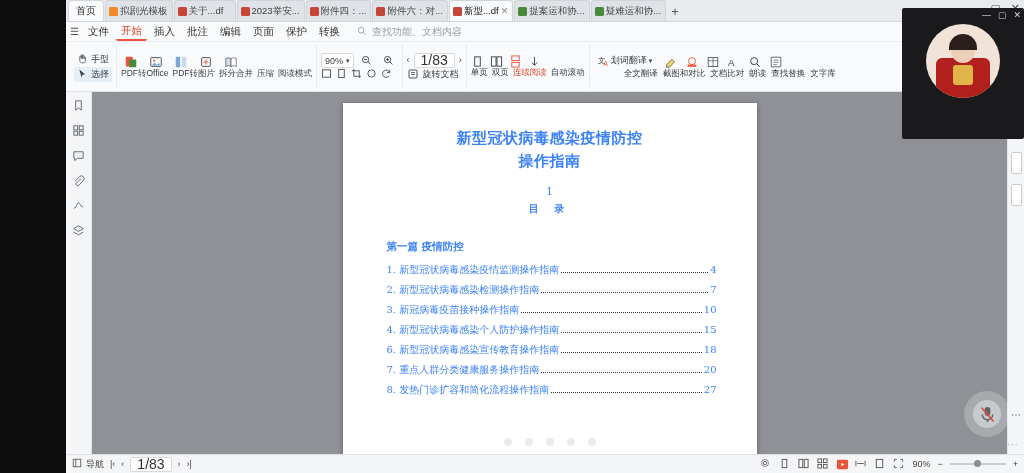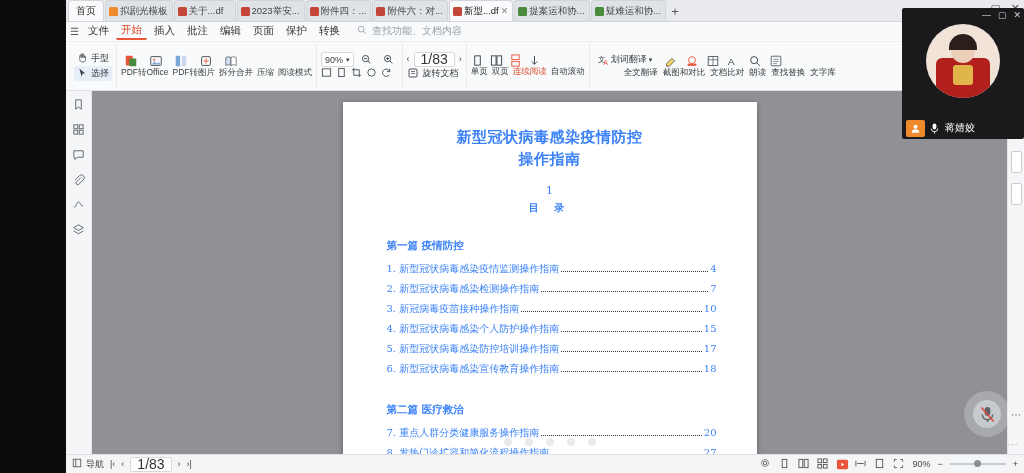--- a/index.html
+++ b/index.html
@@ -665,31 +665,25 @@
             <span class="toc-text">3. 新冠病毒疫苗接种操作指南</span>
             <span class="toc-dots"></span>
             <span class="toc-pg">10</span>
           </div>
           <div class="toc-line">
             <span class="toc-text">4. 新型冠状病毒感染个人防护操作指南</span>
             <span class="toc-dots"></span>
             <span class="toc-pg">15</span>
           </div>
           <div class="toc-line">
-            <span class="toc-text">5. 新型冠状病毒感染防控培训操作指南</span>
-            <span class="toc-dots"></span>
-            <span class="toc-pg">17</span>
-          </div>
-          <div class="toc-line">
             <span class="toc-text">6. 新型冠状病毒感染宣传教育操作指南</span>
             <span class="toc-dots"></span>
             <span class="toc-pg">18</span>
           </div>
 
-          <div class="sec-head">第二篇 医疗救治</div>
           <div class="toc-line">
             <span class="toc-text">7. 重点人群分类健康服务操作指南</span>
             <span class="toc-dots"></span>
             <span class="toc-pg">20</span>
           </div>
           <div class="toc-line">
             <span class="toc-text">8. 发热门诊扩容和简化流程操作指南</span>
             <span class="toc-dots"></span>
             <span class="toc-pg">27</span>
           </div>
@@ -790,36 +784,20 @@
       <span>▢</span>
       <span>✕</span>
     </div>
     <div class="avatar-wrap">
       <div class="avatar-red">
         <div class="avatar-gold"></div>
         <div class="avatar-head"></div>
         <div class="avatar-hair"></div>
       </div>
     </div>
-    <div class="video-bottom">
-      <span class="vb-orange">
-        <svg width="11" height="11" viewBox="0 0 12 12">
-            <circle cx="6" cy="4" r="2.2" fill="#fff"></circle>
-            <path d="M1.8 10.5c0-2.3 1.9-3.6 4.2-3.6s4.2 1.3 4.2 3.6z" fill="#fff"></path>
-          </svg>
-      </span>
-      <span class="ico">
-        <svg width="11" height="13" viewBox="0 0 12 14">
-            <rect x="4" y="1.5" width="4" height="6.5" rx="2" fill="#fff"></rect>
-            <path d="M2.5 7a3.5 3.5 0 0 0 7 0" fill="none" stroke="#fff" stroke-width="1"></path>
-            <line x1="6" y1="10.5" x2="6" y2="12.5" stroke="#fff" stroke-width="1"></line>
-          </svg>
-      </span>
-      <span class="vb-name">蒋婧姣</span>
-    </div>
   </div>
 
   <div class="mute-float">
     <div class="mute-inner">
       <svg width="17" height="19" viewBox="0 0 18 20">
         <rect x="6" y="2" width="6" height="9.5" rx="3" fill="#5f6368"></rect>
         <path d="M3.5 10a5.5 5.5 0 0 0 11 0" fill="none" stroke="#5f6368" stroke-width="1.5"></path>
         <line x1="9" y1="15.5" x2="9" y2="18" stroke="#5f6368" stroke-width="1.5"></line>
         <line x1="2.5" y1="2.5" x2="15.5" y2="17.5" stroke="#e04a3a" stroke-width="1.6"></line>
       </svg>

